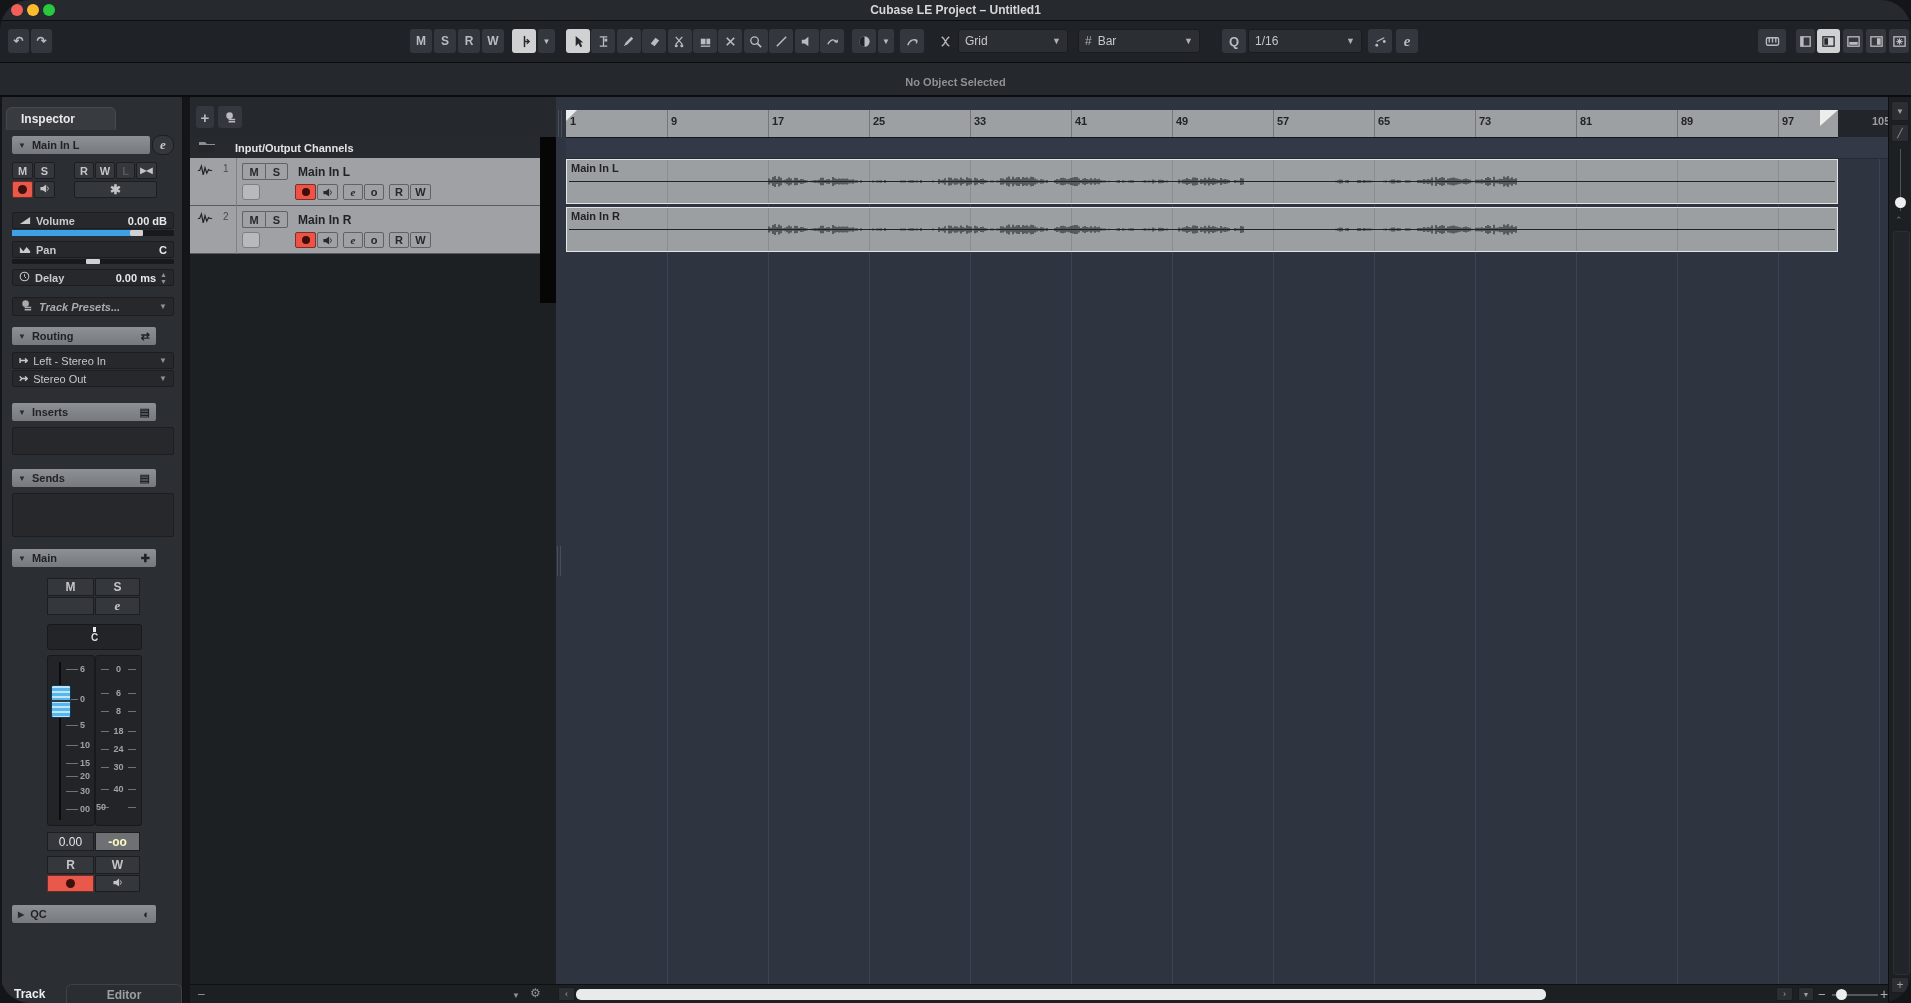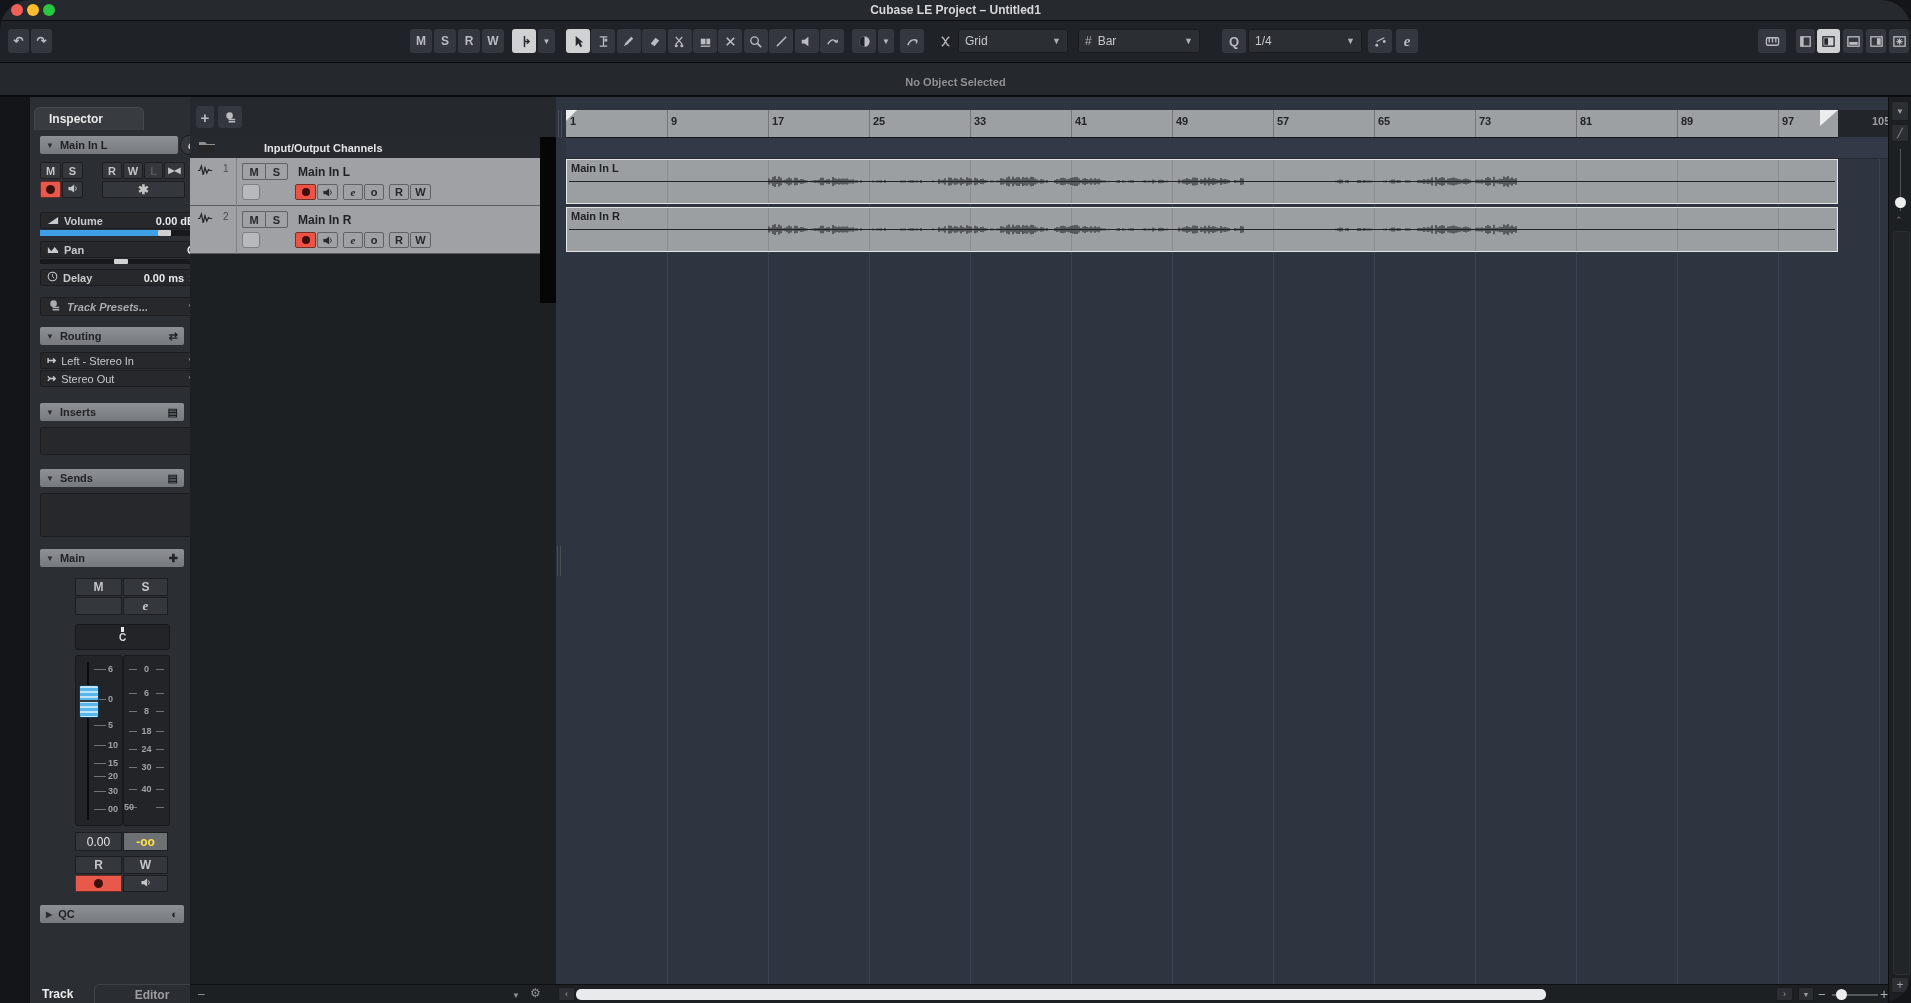--- a/index.html
+++ b/index.html
@@ -15,21 +15,21 @@
     align-items:center;justify-content:center;font-size:12px;font-weight:bold;}
   .tbtn.active{background:#cfd1d3;color:#26282b;}
   .tbtn svg{width:15px;height:15px;}
   .dd{height:24px;top:8px;background:#2b2e33;border:1px solid #1a1c1f;border-radius:3px;color:#c6c8ca;
     font-size:12px;display:flex;align-items:center;padding:0 6px;box-sizing:border-box;}
   .dd .car{margin-left:auto;font-size:9px;color:#aeb0b3;}
   .glyph{color:#b9bbbe;font-size:14px;display:flex;align-items:center;justify-content:center;}
   .statusline{left:0;top:63px;width:1911px;height:32px;background:#25282c;border-bottom:2px solid #0b0c0e;}
   .status{width:100%;text-align:center;top:13px;font-size:11px;font-weight:bold;color:#8f9194;}
   
-  .insp{left:2px;top:97px;width:180px;height:906px;background:#2b2e33;border-right:1px solid #101214;margin-left:28px;}
+  .insp{left:2px;top:97px;width:180px;height:906px;background:#2b2e33;border-right:1px solid #101214;}
   .insp-tab{left:4px;top:10px;width:110px;height:23px;background:#383b40;border:1px solid #46494e;border-bottom:none;
     border-radius:6px 6px 0 0;color:#e8e9ea;font-size:12px;font-weight:bold;display:flex;align-items:center;padding-left:14px;box-sizing:border-box;}
   .hdr{left:10px;width:144px;height:18px;background:linear-gradient(#8d9094,#76797d);border-radius:2px;
     color:#1f2124;font-size:11px;font-weight:bold;display:flex;align-items:center;padding:0 6px;box-sizing:border-box;}
   .hdr .car{font-size:8px;margin-right:6px;color:#2a2c2f;}
   .hdr .right{margin-left:auto;font-size:11px;}
   .ibtn{background:#34373c;border:1px solid #1c1e21;border-radius:2px;color:#c3c5c7;font-size:11px;font-weight:bold;
     display:flex;align-items:center;justify-content:center;box-sizing:border-box;}
   .ibtn.dim{color:#55585c;}
   .ibtn.rec{background:#e8584b;border-color:#6f2a25;}
@@ -190,21 +190,21 @@
       <span>Grid</span>
         <span class="car">▼</span>
     </div>
     <div class="abs dd" style="left:1078px;width:122px">
       <span style="margin-right:6px;color:#aeb0b3">#</span>
       <span>Bar</span>
         <span class="car">▼</span>
     </div>
     <div class="abs tbtn" style="left:1222px;width:24px;font-size:13px">Q</div>
     <div class="abs dd" style="left:1248px;width:114px">
-      <span>1/4</span>
+      <span>1/16</span>
         <span class="car">▼</span>
     </div>
     <div class="abs tbtn" style="left:1368px;width:24px">
         <svg viewBox="0 0 16 16" width="15" height="15" fill="none" stroke="currentColor" stroke-width="1.4">
           <circle cx="4" cy="12" r="1.5" fill="currentColor" stroke="none"></circle>
           <path d="M4 8 L12 4"></path>
           <circle cx="12" cy="8" r="1.5" fill="currentColor" stroke="none"></circle>
         </svg>
       </div>
     <div class="abs tbtn" style="left:1396px;width:22px;font-family:'Liberation Serif',serif;font-style:italic;font-size:15px">e</div>
@@ -402,21 +402,21 @@
     <div class="tickl" style="right:5px;width:8px;top:111px"></div>
     <div class="ticktx" style="left:0;right:0;text-align:center;top:106px">30</div>
         <div class="tickl" style="left:5px;width:8px;top:133px"></div>
     <div class="tickl" style="right:5px;width:8px;top:133px"></div>
     <div class="ticktx" style="left:0;right:0;text-align:center;top:128px">40</div>
         <div class="tickl" style="left:5px;width:8px;top:151px"></div>
     <div class="tickl" style="right:5px;width:8px;top:151px"></div>
     <div class="ticktx" style="left:0;right:0;text-align:left;top:146px">50</div>
       </div>
     <div class="abs fbtn" style="left:45px;top:735px;width:47px;height:19px;font-weight:normal;color:#e4e5e7">0.00</div>
-    <div class="abs fbtn" style="left:93px;top:735px;width:45px;height:19px;background:#6e7174;color:#fde047">-oo</div>
+    <div class="abs fbtn" style="left:93px;top:735px;width:45px;height:19px;background:#6e7174;color:#fef9c3">-oo</div>
     <div class="abs fbtn" style="left:45px;top:759px;width:47px;height:18px">R</div>
     <div class="abs fbtn" style="left:93px;top:759px;width:45px;height:18px">W</div>
     <div class="abs fbtn" style="left:45px;top:778px;width:47px;height:17px;background:#e8584b;border-color:#6f2a25">
         <span class="dotc"></span>
       </div>
     <div class="abs fbtn" style="left:93px;top:778px;width:45px;height:17px">
         <span class="spk"><svg viewBox="0 0 16 16" width="13" height="13">
             <path d="M3 6h3l4-3v10l-4-3H3z" fill="currentColor"></path>
             <path d="M11.5 5.5a3.5 3.5 0 010 5" fill="none" stroke="currentColor" stroke-width="1.2"></path>
           </svg></span>
@@ -443,21 +443,21 @@
             <circle cx="7" cy="6" r="3.5" fill="currentColor" stroke="none"></circle>
             <path d="M6 10h7 M6 12.5h7" stroke-width="1.6"></path>
           </svg>
         </div>
     </div>
     <div class="abs folder-row">
       <span class="abs" style="left:8px;top:3px"><svg width="18" height="14" viewBox="0 0 18 14">
             <path d="M1 2h6l2 2h8v9H1z" fill="#8c8e91"></path>
             <path d="M1 5h16v8H1z" fill="#24262a"></path>
           </svg></span>
-      <span style="margin-left:74px">Input/Output Channels</span>
+      <span style="margin-left:45px">Input/Output Channels</span>
     </div>
     <div id="trackrows">
         <div class="abs trow" style="top: 61px;">
     <span class="abs" style="left:7px;top:5px"><svg viewBox="0 0 18 14" width="16" height="13">
               <path d="M1 7h2l2-5 2 10 2-8 2 6 2-4 2 1h2" fill="none" stroke="#26282b" stroke-width="1.4"></path>
             </svg></span>
     <span class="abs" style="left:33px;top:5px;font-size:10px;color:#4a4c4f">1</span>
     <div class="abs" style="left:46px;top:0;width:1px;height:48px;background:#7f8184"></div>
     <div class="sbtn" style="left:52px;top:5px;width:23px;height:17px;border-right:none;border-radius:2px 0 0 2px">M</div>
     <div class="sbtn" style="left:75px;top:5px;width:23px;height:17px;border-radius:0 2px 2px 0">S</div>

